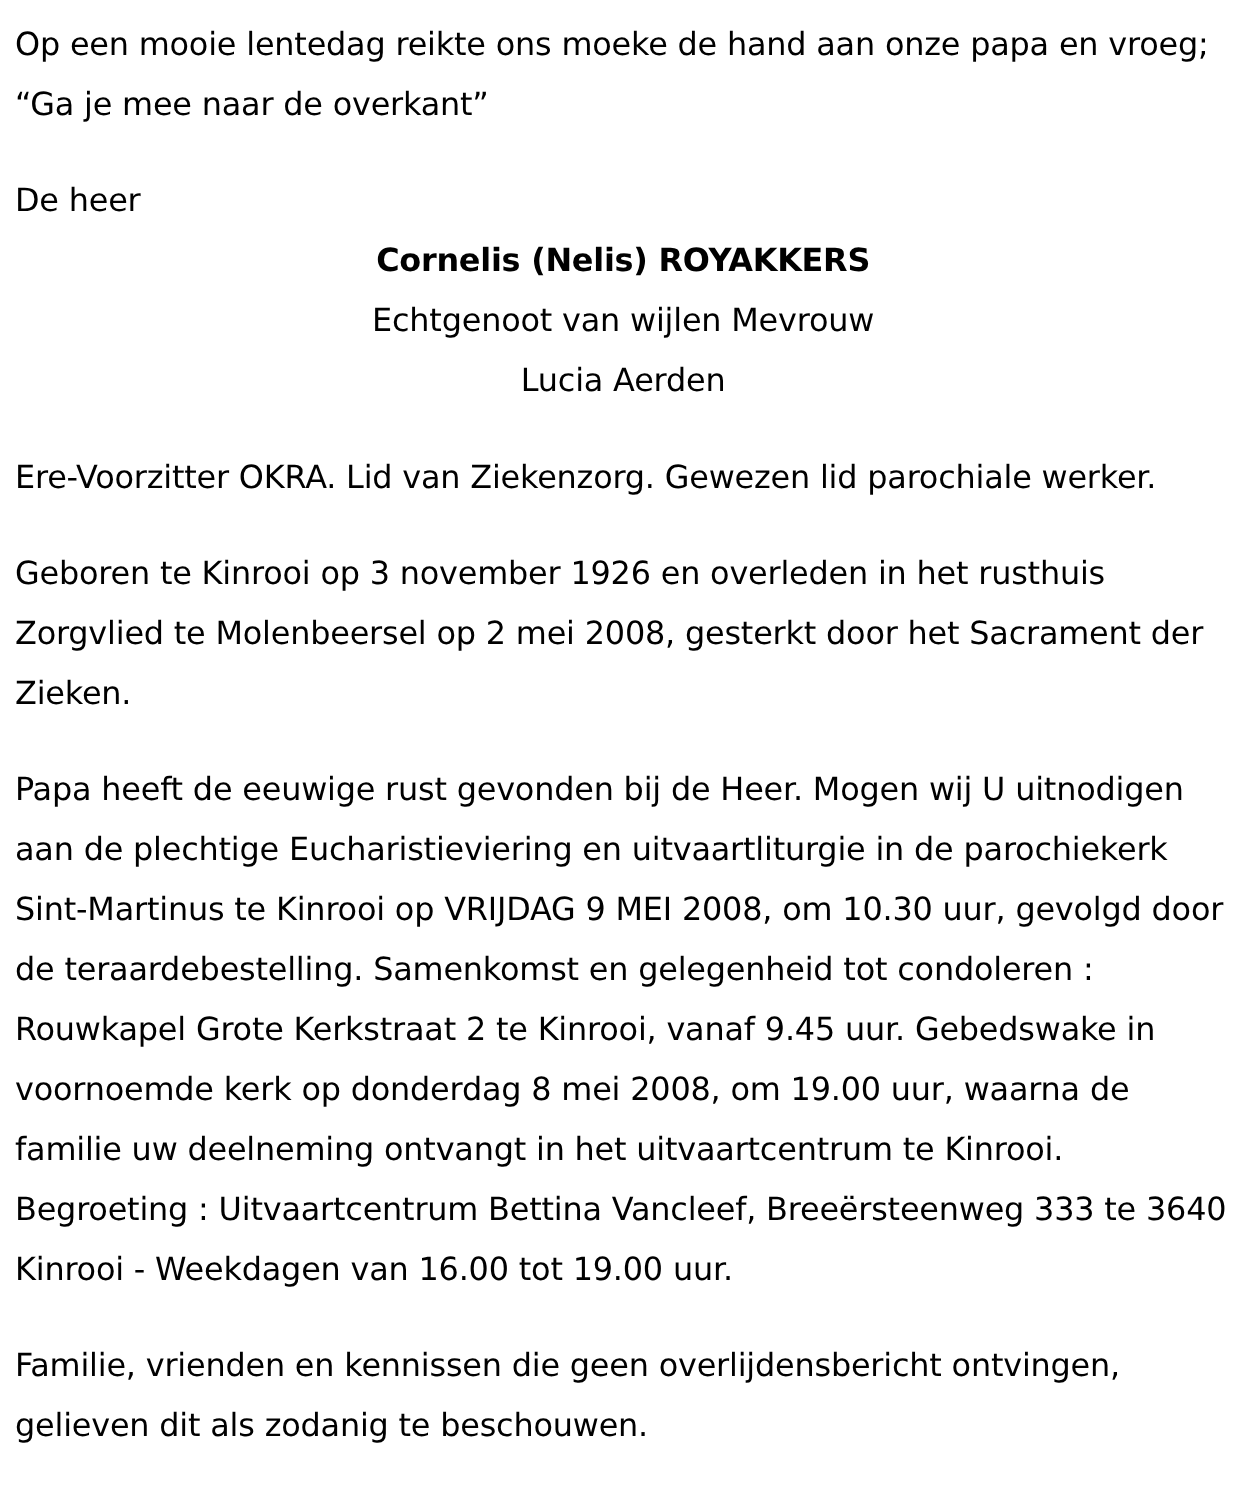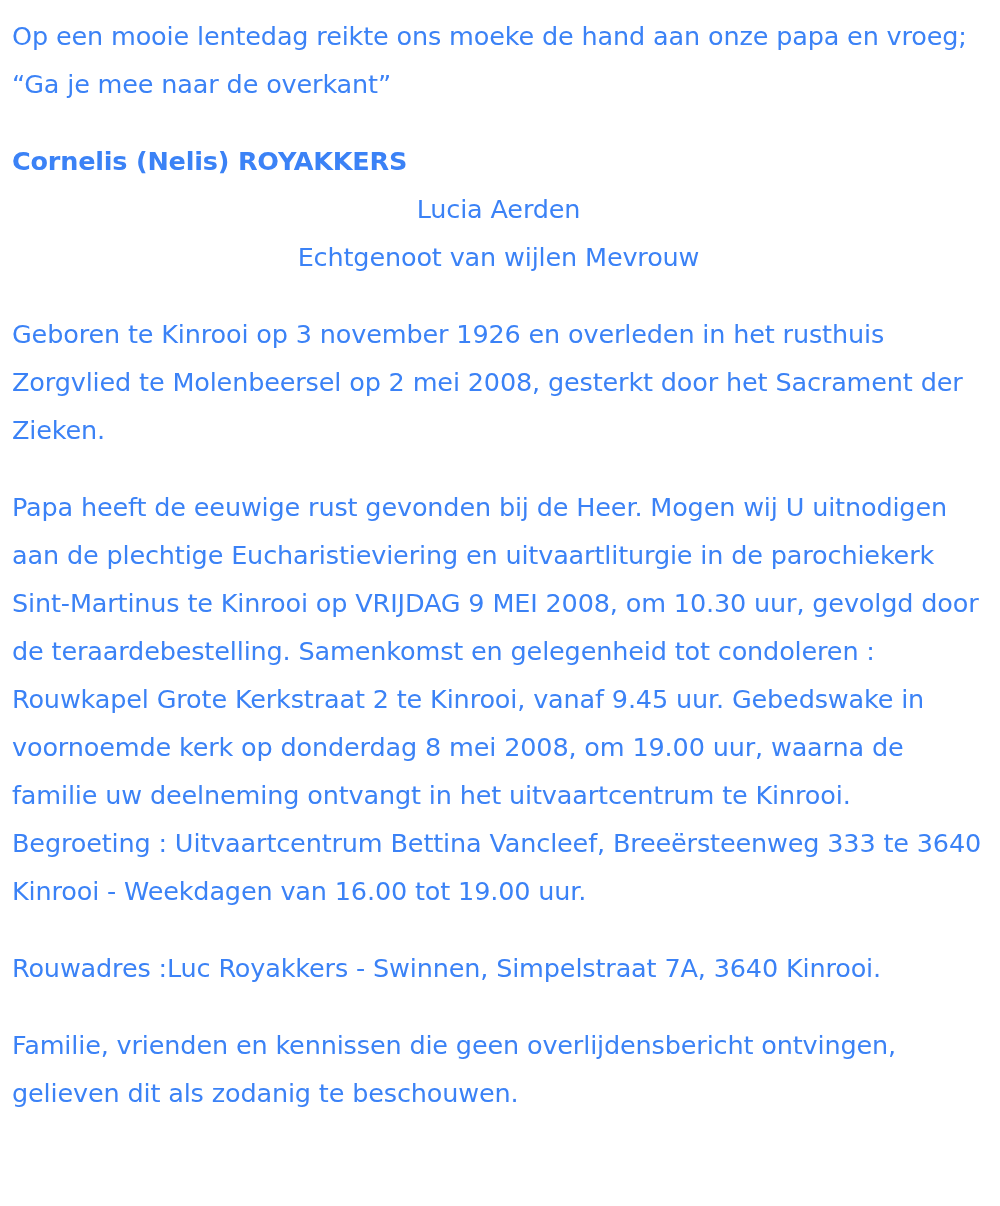--- a/index.html
+++ b/index.html
@@ -20,21 +20,21 @@
     height: 1206px;
     padding: 12px 15px 0 12px;
     background: #ffffff;
   }
   .para {
     font-size: 25.5px;
     line-height: 48px;
     letter-spacing: -0.15px;
     margin: 0;
     padding: 0;
-    color: #3b82f6;
+    color: #000000;
     text-align: left;
     word-spacing: 0px;
     -webkit-font-smoothing: antialiased;
   }
   .para + .para {
     margin-top: 29px;
   }
   .para.tight + .para.tight {
     margin-top: 0;
     text-align: center;
@@ -52,27 +52,28 @@
   }
 </style>
 </head>
 <body>
 
 <div class="page">
 
   <p class="para block">Op een mooie lentedag reikte ons moeke de hand aan onze papa en vroeg; “Ga je mee naar de overkant”</p>
 
   <div class="block">
+    <p class="para tight">De heer</p>
     <p class="para tight name">Cornelis (Nelis) ROYAKKERS</p>
+    <p class="para tight">Echtgenoot van wijlen Mevrouw</p>
     <p class="para tight">Lucia Aerden</p>
-    <p class="para tight">Echtgenoot van wijlen Mevrouw</p>
   </div>
 
+  <p class="para block">Ere-Voorzitter OKRA. Lid van Ziekenzorg. Gewezen lid parochiale werker.</p>
 
   <p class="para block">Geboren te Kinrooi op 3 november 1926 en overleden in het rusthuis Zorgvlied te Molenbeersel op 2 mei 2008, gesterkt door het Sacrament der Zieken.</p>
 
   <p class="para block">Papa heeft de eeuwige rust gevonden bij de Heer. Mogen wij U uitnodigen aan de plechtige Eucharistieviering en uitvaartliturgie in de parochiekerk Sint-Martinus te Kinrooi op VRIJDAG 9 MEI 2008, om 10.30 uur, gevolgd door de teraardebestelling. Samenkomst en gelegenheid tot condoleren : Rouwkapel Grote Kerkstraat 2 te Kinrooi, vanaf 9.45 uur. Gebedswake in voornoemde kerk op donderdag 8 mei 2008, om 19.00 uur, waarna de familie uw deelneming ontvangt in het uitvaartcentrum te Kinrooi. Begroeting : Uitvaartcentrum Bettina Vancleef, Breeërsteenweg 333 te 3640 Kinrooi - Weekdagen van 16.00 tot 19.00 uur.</p>
 
-  <p class="para block">Rouwadres :Luc Royakkers - Swinnen, Simpelstraat 7A, 3640 Kinrooi.</p>
 
   <p class="para block">Familie, vrienden en kennissen die geen overlijdensbericht ontvingen, gelieven dit als zodanig te beschouwen.</p>
 
 </div>
 
 </body></html>

